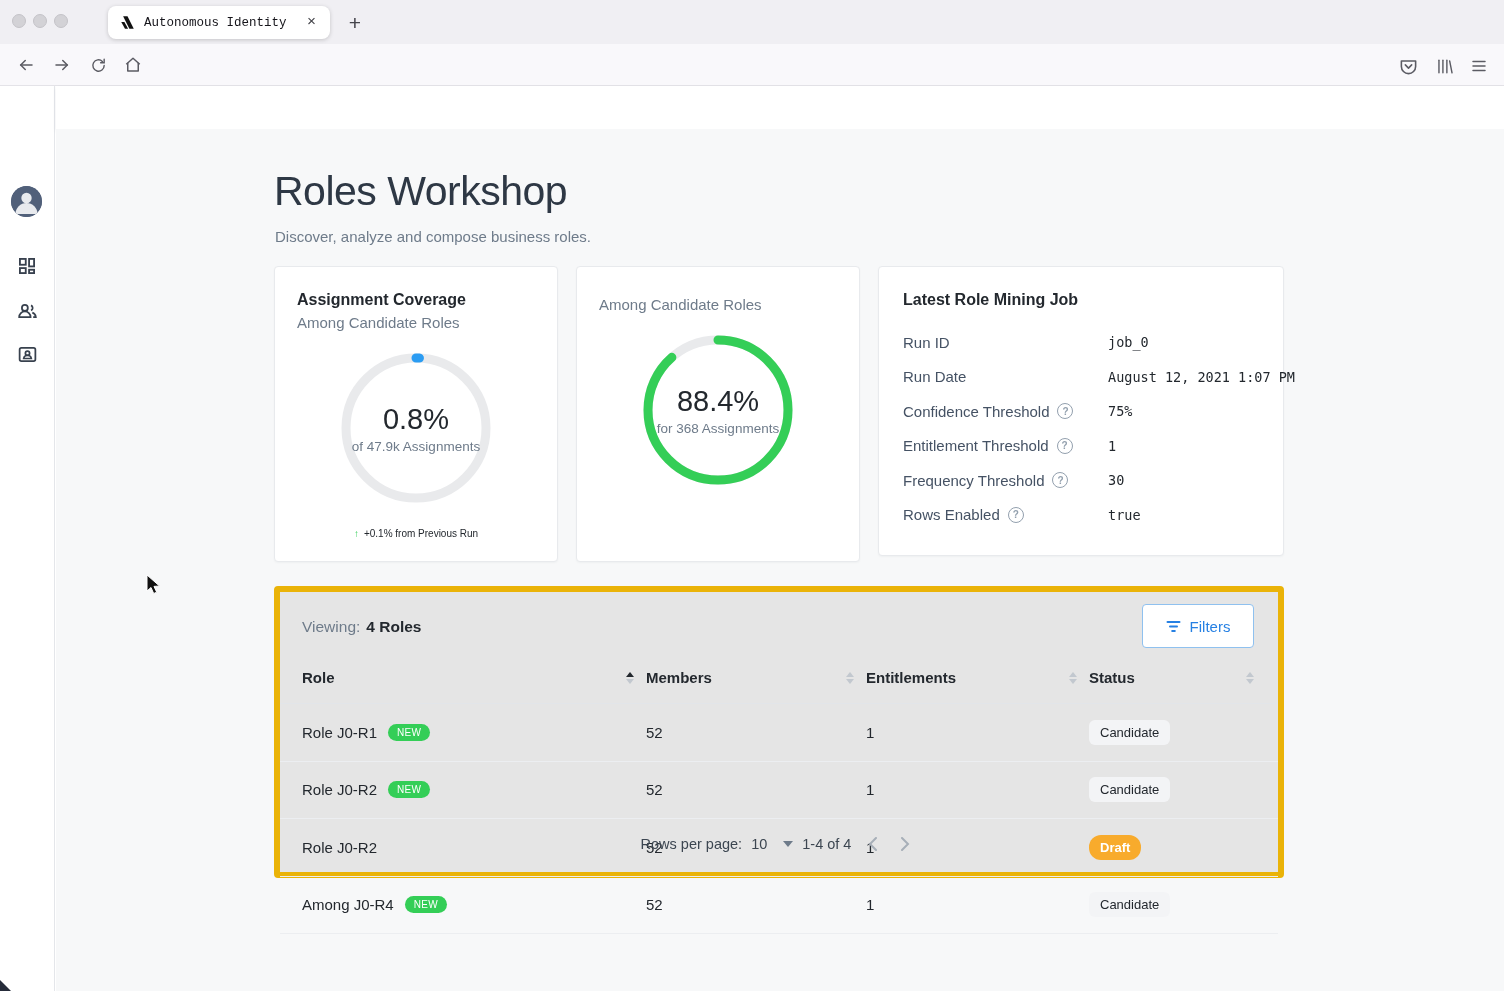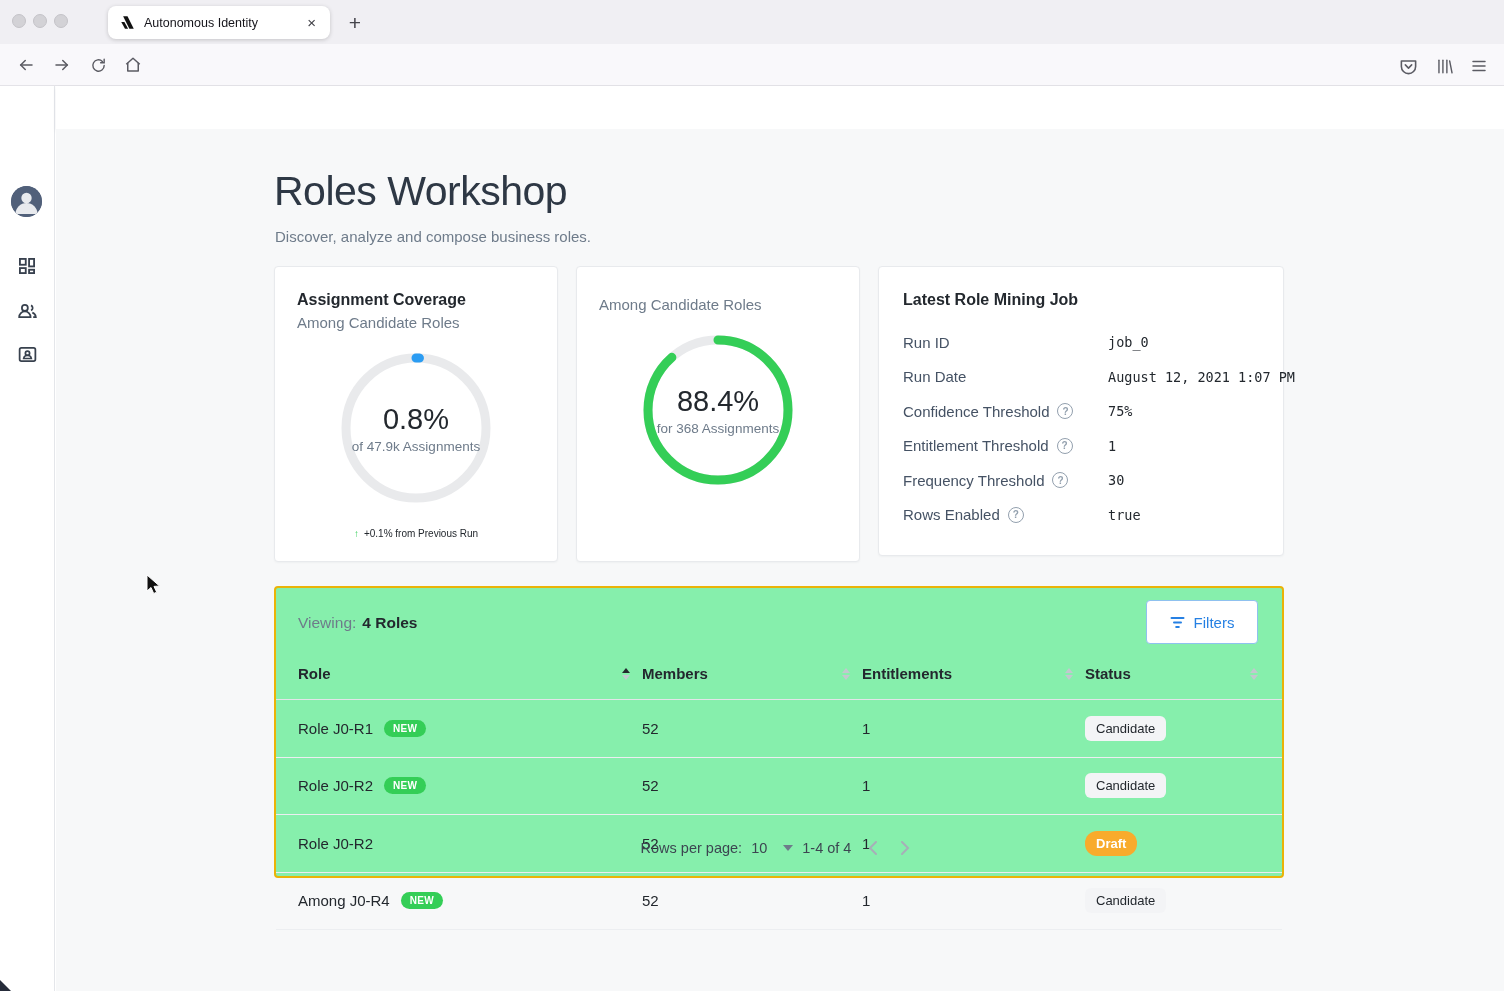--- a/index.html
+++ b/index.html
@@ -4,21 +4,21 @@
 <style>
   * { margin:0; padding:0; box-sizing:border-box; }
   html,body { width:1504px; height:991px; font-family:"Liberation Sans", sans-serif; background:#fff; }
   #screen { position:relative; width:1504px; height:991px; overflow:hidden; background:#fff; }
 
   
   .tabbar { position:absolute; left:0; top:0; width:1504px; height:44px; background:#f0eff3; }
   .traffic { position:absolute; top:14px; width:14px; height:14px; border-radius:50%; background:#d3d2d6; border:1px solid #c4c3c8; }
   .tl1{ left:12px; } .tl2{ left:33px; } .tl3{ left:54px; }
   .tab { position:absolute; left:108px; top:6px; width:222px; height:33px; background:#fff; border-radius:8px;
-         box-shadow:0 1px 4px rgba(0,0,0,.18); display:flex; align-items:center; padding:0 10px 0 12px; }
+         box-shadow:0 1px 4px rgba(0,0,0,.18); display:flex; align-items:center; padding:0 10px 0 12px;font-family:Liberation Mono, monospace; }
   .tab-title { font-size:12.5px; color:#15141a; flex:1; margin-left:9px; white-space:nowrap; overflow:hidden; }
   .tab-close { color:#3f3f45; font-size:15px; line-height:1; padding:2px 4px; border-radius:4px; cursor:default; }
   .newtab { position:absolute; left:342px; top:10px; font-size:21px; color:#45454c; width:26px; height:26px; text-align:center; line-height:25px; border-radius:5px; }
 
   .toolbar { position:absolute; left:0; top:44px; width:1504px; height:42px; background:#f9f8fb; border-bottom:1px solid #e4e3e8; }
   .navicon { position:absolute; top:9px; width:24px; height:24px; display:flex; align-items:center; justify-content:center; color:#5b5b63; }
   .urlbar { position:absolute; left:265px; top:49px; width:1009px; height:32px; background:#f0eff4; border-radius:8px; display:flex; align-items:center; padding:0 8px; }
   .url-text { font-size:14.5px; color:#5b5b66; margin-left:8px; flex:1; white-space:nowrap; overflow:hidden; }
   .url-text b { color:#15141a; font-weight:700; }
   .zoom-badge { background:#fff; border-radius:4px; font-size:12.5px; color:#15141a; padding:3px 8px; margin-right:8px; box-shadow:0 0 0 1px rgba(0,0,0,.04); }
@@ -48,40 +48,40 @@
   .delta-arrow { color:#34ce57; font-weight:700; margin-right:5px; }
 
   .mj-row { display:flex; align-items:center; height:34.5px; }
   .mj-label { font-size:15px; color:#455264; display:flex; align-items:center; }
   .help-ic { display:inline-flex; align-items:center; justify-content:center; width:16px; height:16px; border:1.4px solid #93a0ae; color:#93a0ae;
              border-radius:50%; font-size:10px; font-weight:700; margin-left:8px; }
   .mj-value { position:absolute; left:205px; font-family:"DejaVu Sans Mono", monospace; font-size:13.5px; color:#23282e; white-space:nowrap; }
   .mj-row-wrap { position:relative; }
 
   
-  .table-card { position:absolute; left:274px; top:586px; width:1010px; height:292px; background:#86efac; border:2px solid #eab308; border-radius:4px; }
+  .table-card { position:absolute; left:274px; top:586px; width:1010px; height:292px; background:#e5e5e5; border:6px solid #eab308; border-radius:4px; }
   .viewing-row { position:absolute; left:0; top:0; width:100%; height:68px; }
   .viewing-text { position:absolute; left:22px; top:26px; font-size:15.5px; color:#6e7b8a; }
   .viewing-text b { color:#23282e; font-weight:700; margin-left:6px; }
   .filters-btn { position:absolute; right:24px; top:12px; height:44px; min-width:112px; background:#fff; border:1px solid #8fc1ef; border-radius:4px;
                  color:#2680e3; font-size:15px; display:flex; align-items:center; justify-content:center; gap:9px; padding:0 18px; cursor:pointer; }
 
   .thead { position:absolute; left:0; top:68px; width:100%; height:44px; border-bottom:1px solid #e2e5e9; display:grid;
            grid-template-columns:344px 220px 223px 1fr; padding:0 12px 8px 22px; align-items:center; }
   .th { display:flex; align-items:center; justify-content:space-between; font-size:15px; font-weight:700; color:#23282e; padding-right:12px; }
   .sort { display:inline-flex; flex-direction:column; gap:2px; }
   .sort i { width:0; height:0; border-left:4.5px solid transparent; border-right:4.5px solid transparent; }
   .sort .up { border-bottom:5.5px solid #c2c8cf; }
   .sort .dn { border-top:5.5px solid #c2c8cf; }
   .sort.active .up { border-bottom-color:#23282e; }
 
   .t-row { position:relative; display:grid; grid-template-columns:344px 220px 223px 1fr; padding:0 12px 0 22px; align-items:center;
            height:57.5px; border-bottom:1px solid #eceef1; font-size:15px; color:#23282e; }
   .role-cell { display:flex; align-items:center; gap:11px; }
-  .badge-new { background:#34ce57; color:#fff; font-size:10px; font-weight:700; letter-spacing:.3px; padding:3px 9px; border-radius:10px; }
+  .badge-new { background:#34ce57; color:#fff; font-size:10px; font-weight:400; letter-spacing:.3px; padding:3px 9px; border-radius:10px; }
   .badge-status { display:inline-block; font-size:13px; padding:5px 11px; border-radius:6px; }
   .badge-candidate { background:#f3f4f6; color:#23282e; }
   .badge-draft { background:#f8ab2c; color:#fff; font-weight:700; border-radius:12px; }
 
   .pagination { position:absolute; left:0; bottom:0; width:100%; height:56px; display:flex; align-items:center; justify-content:center; gap:9px; font-size:14.5px; color:#3c4651; }
   .rpp-select { display:flex; align-items:center; gap:16px; cursor:pointer; }
   .caret-dn { width:0; height:0; border-left:5px solid transparent; border-right:5px solid transparent; border-top:6px solid #6e7b8a; }
   .page-chev { color:#a7afb8; display:flex; align-items:center; justify-content:center; width:24px; height:24px; cursor:pointer; }
 
   .cursor { position:absolute; left:146px; top:574px; z-index:50; }

